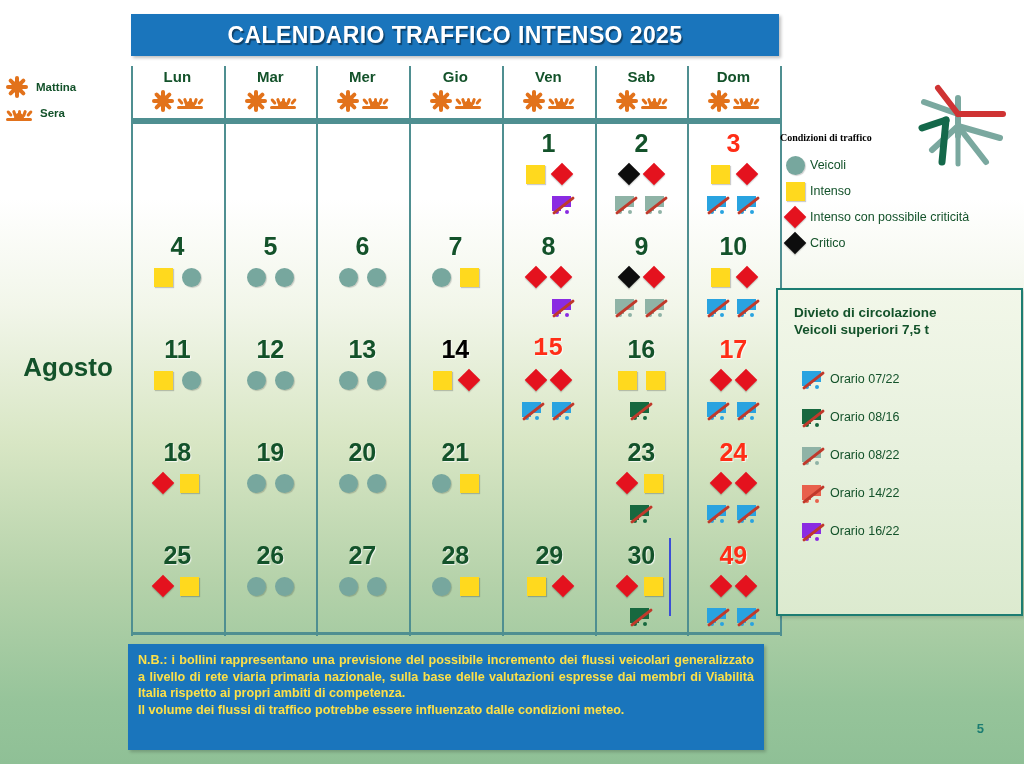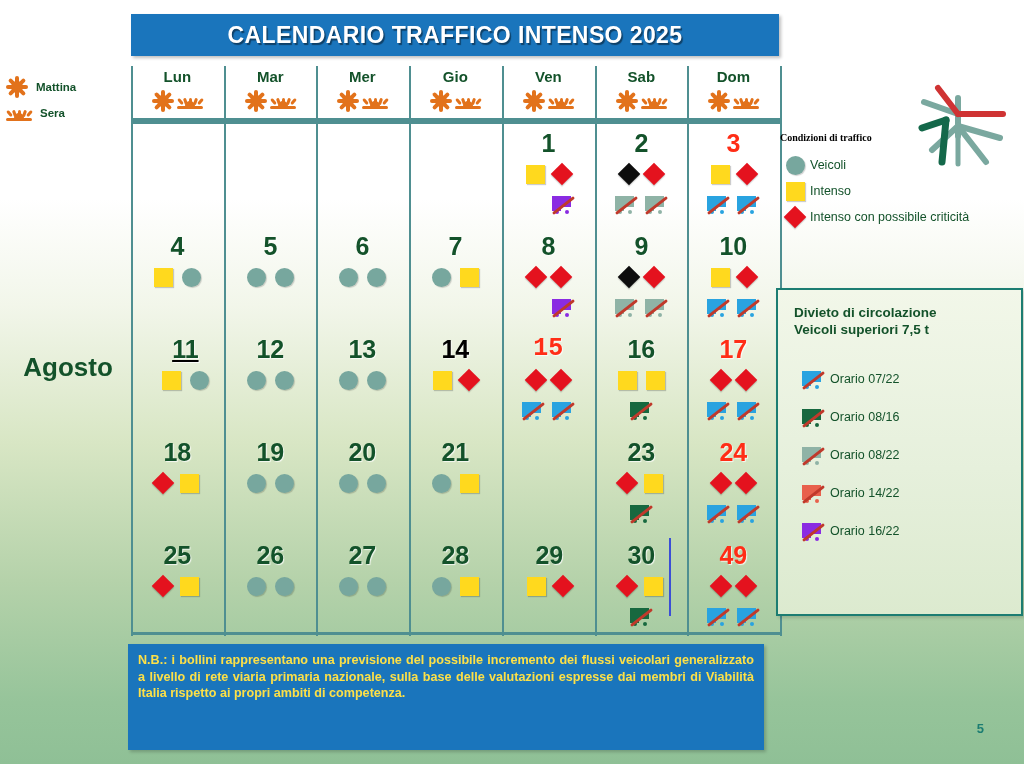--- a/index.html
+++ b/index.html
@@ -477,21 +477,21 @@
               <span class="box" style="background:#29a3e0"></span>
               <span class="cab" style="background:#29a3e0"></span>
               <span class="w1" style="background:#29a3e0"></span>
               <span class="w2" style="background:#29a3e0"></span>
               <span class="slash"></span>
             </span>
           </div>
         </div>
       </div>
       <div class="weekrow" style="top: 264px;">
-        <div class="cell" style="left: 10px; width: 88.7px; text-decoration: underline;">
+        <div class="cell" style="left: 2px; width: 88.7px;">
           <div class="num green">11</div>
           <div class="bollini">
             <span class="b-square"></span>
             <span class="b-circle"></span>
           </div>
         </div>
         <div class="cell" style="left: 95px; width: 88.7px;">
           <div class="num green">12</div>
           <div class="bollini">
             <span class="b-circle"></span>
@@ -737,20 +737,26 @@
         <span class="sym">
           <span class="b-square"></span>
         </span>
         <span class="lb">Intenso</span>
       </div>
       <div class="cond-row">
         <span class="sym">
           <span class="b-diamond"></span>
         </span>
         <span class="lb">Intenso con possibile criticità</span>
+      </div>
+      <div class="cond-row">
+        <span class="sym">
+          <span class="b-diamond black"></span>
+        </span>
+        <span class="lb">Critico</span>
       </div>
     </div>
 </div>
 
 <div class="layer" id="divieto">
   <div class="h">
     <span>Divieto di circolazione</span><br>
     <span>Veicoli superiori 7,5 t</span>
   </div>
   <div class="list" id="div-list">
@@ -829,15 +835,16 @@
       <path d="M50 42 L78 78" stroke="#7aa89f" stroke-width="6"></path>
       <path d="M38 36 L14 44" stroke="#14684a" stroke-width="7"></path>
       <path d="M38 36 L34 78" stroke="#14684a" stroke-width="7"></path>
       <path d="M50 44 L50 80" stroke="#7aa89f" stroke-width="5"></path>
     </g>
   </svg>
 </div>
 
 <div class="layer" id="note">
   <p>N.B.: i bollini rappresentano una previsione del possibile incremento dei flussi veicolari generalizzato a livello di rete viaria primaria nazionale, sulla base delle valutazioni espresse dai membri di Viabilità Italia rispetto ai propri ambiti di competenza.</p>
+  <p class="last">Il volume dei flussi di traffico potrebbe essere influenzato dalle condizioni meteo.</p>
 </div>
 
 <div class="layer" id="pageno">5</div>
 
 </body></html>

